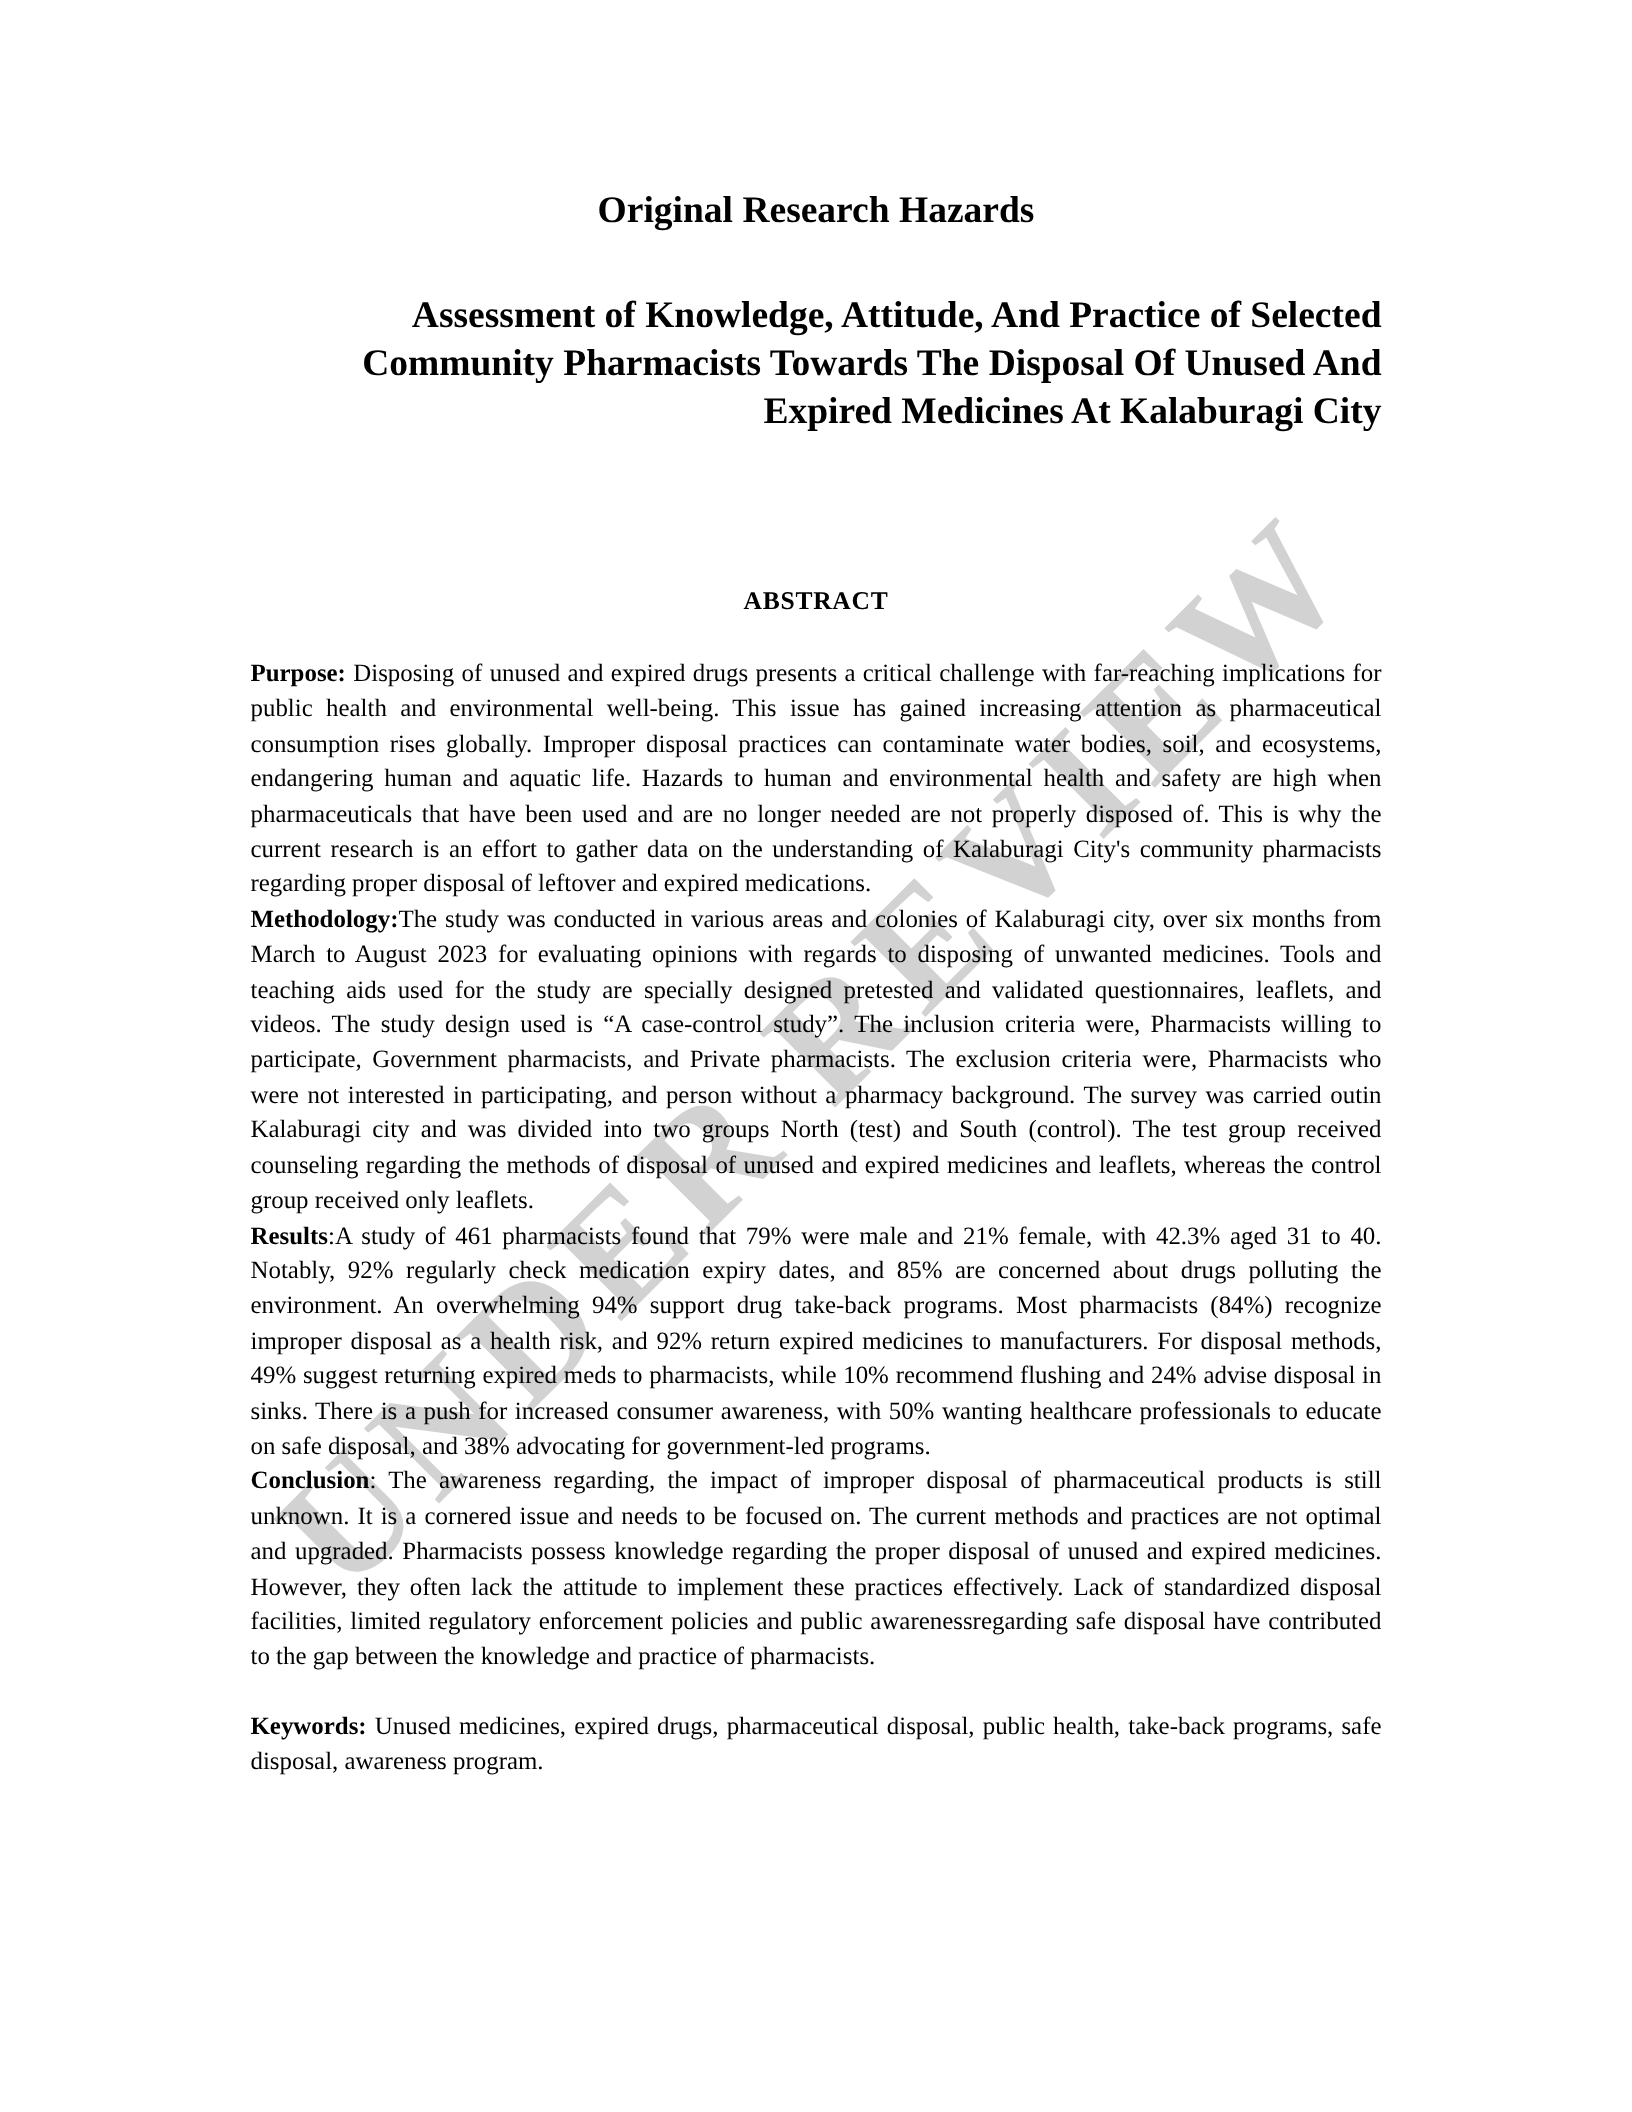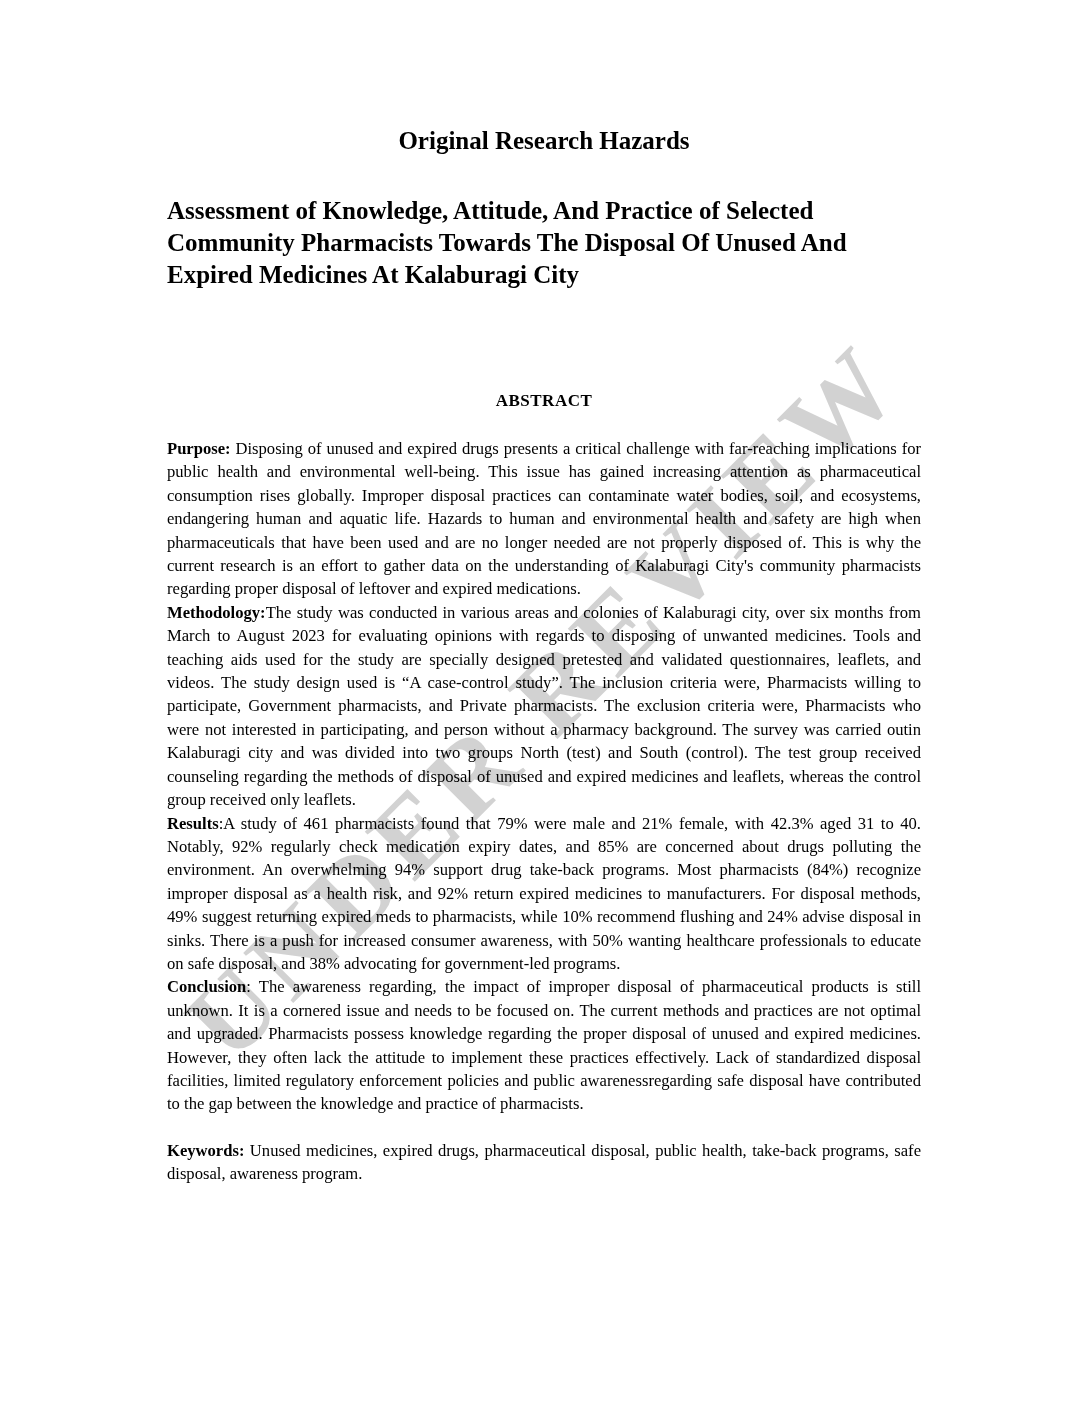--- a/index.html
+++ b/index.html
@@ -37,21 +37,21 @@
   }
   .article-type {
     margin: 0;
     text-align: center;
     font-size: 25px;
     font-weight: bold;
     line-height: 29px;
   }
   .paper-title {
     margin: 40px 0 0 0;
-    text-align: left;
+    text-align: right;
     font-size: 25px;
     font-weight: bold;
     line-height: 32px;
   }
   .abstract-heading {
     margin: 100px 0 0 0;
     text-align: center;
     font-size: 17px;
     font-weight: bold;
     letter-spacing: 0.5px;

